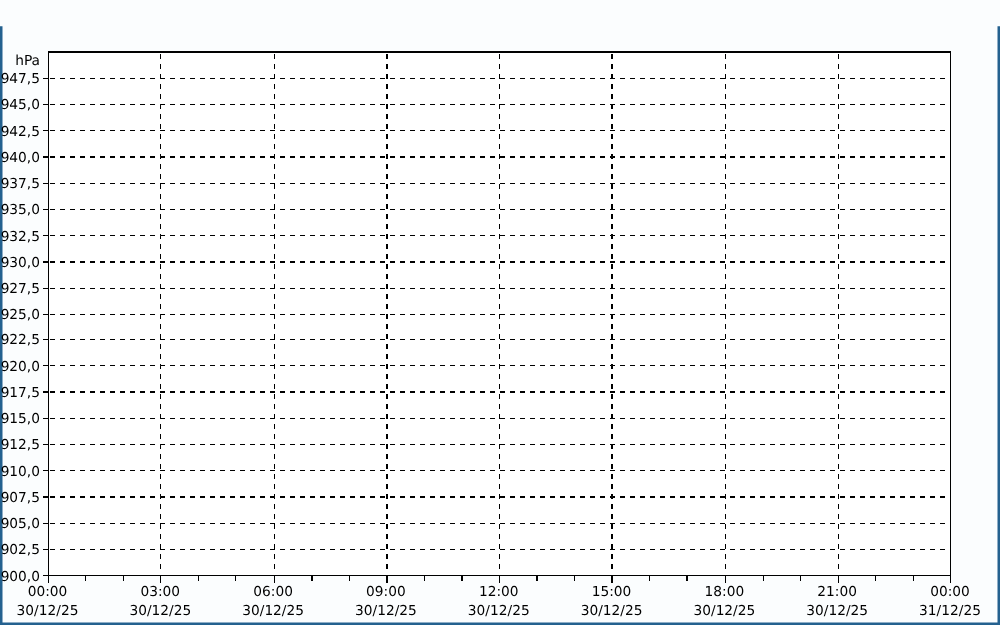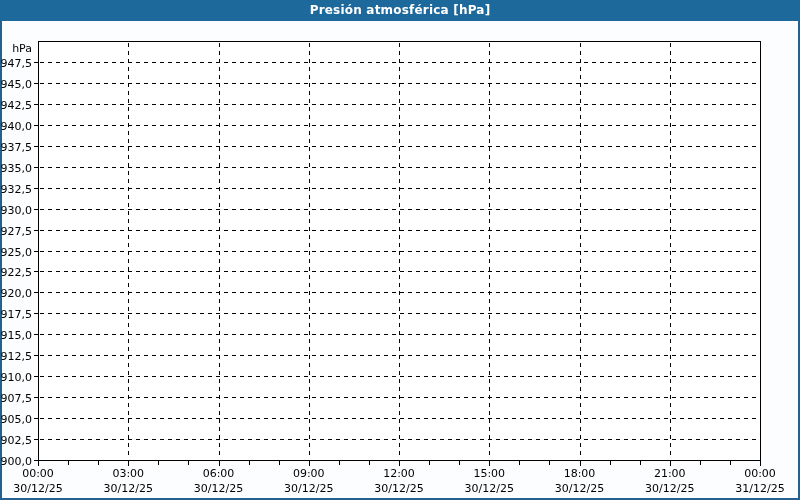--- a/index.html
+++ b/index.html
@@ -35,21 +35,20 @@
   svg.chart {
     position: absolute; top: 0; left: 0;
     width: 800px; height: 500px;
     font-family: "DejaVu Sans", "Liberation Sans", sans-serif;
   }
 </style>
 </head>
 <body>
 
 <div class="window">
-  <div class="titlebar">Presión atmosférica [hPa]</div>
   <div class="panel"></div>
   <svg class="chart" id="chart-svg" viewBox="0 0 800 500">
       <rect x="38.5" y="41.5" width="722" height="419" fill="#ffffff" stroke="#000000" stroke-width="1" shape-rendering="crispEdges"></rect>
       <line x1="40" y1="62.5" x2="759" y2="62.5" stroke="#000000" stroke-width="1" stroke-dasharray="4 4" shape-rendering="crispEdges"></line>
       <line x1="34" y1="62.5" x2="38" y2="62.5" stroke="#000000" stroke-width="1" shape-rendering="crispEdges"></line>
       <text x="32" y="66.5" text-anchor="end" font-size="11px" fill="#000000">947,5</text>
       <line x1="40" y1="83.5" x2="759" y2="83.5" stroke="#000000" stroke-width="1" stroke-dasharray="4 4" shape-rendering="crispEdges"></line>
       <line x1="34" y1="83.5" x2="38" y2="83.5" stroke="#000000" stroke-width="1" shape-rendering="crispEdges"></line>
       <text x="32" y="87.5" text-anchor="end" font-size="11px" fill="#000000">945,0</text>
       <line x1="40" y1="104.5" x2="759" y2="104.5" stroke="#000000" stroke-width="1" stroke-dasharray="4 4" shape-rendering="crispEdges"></line>

